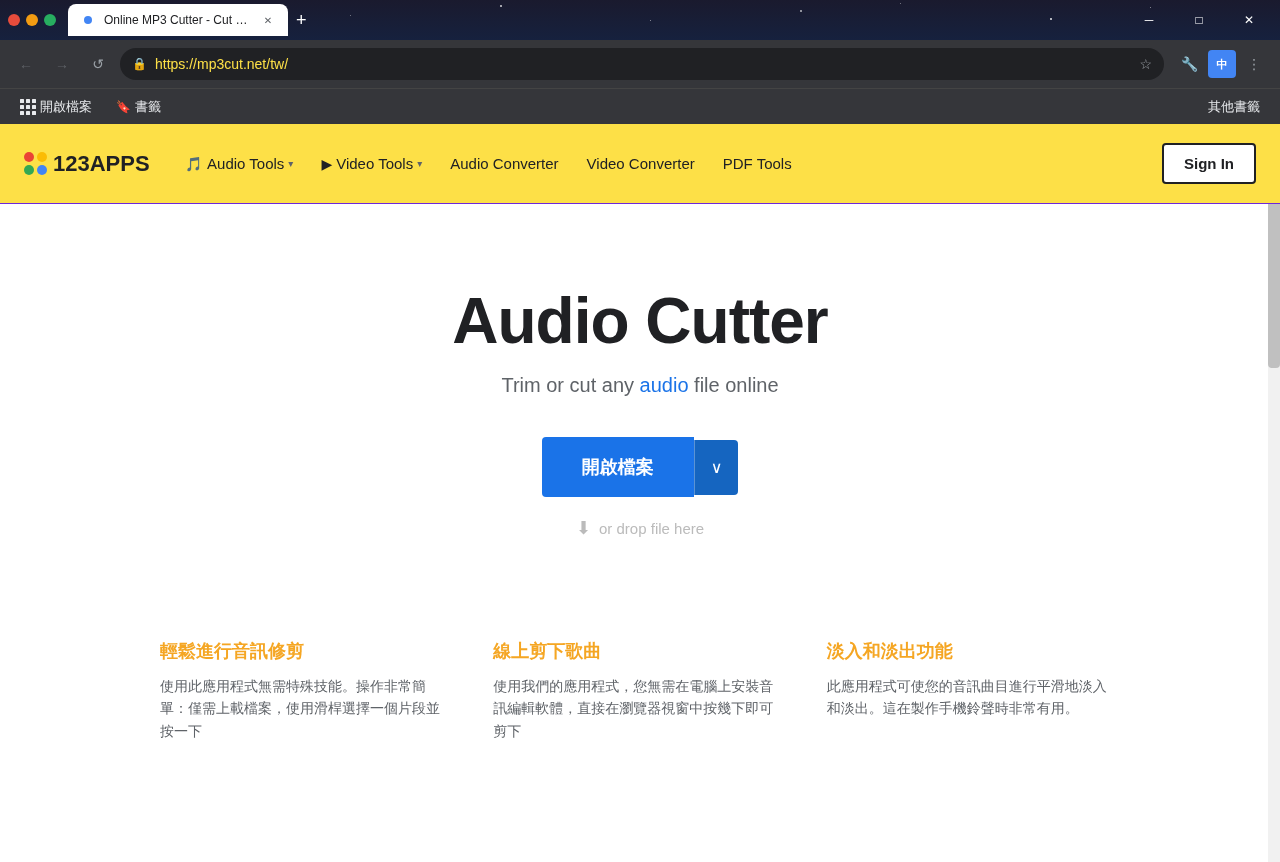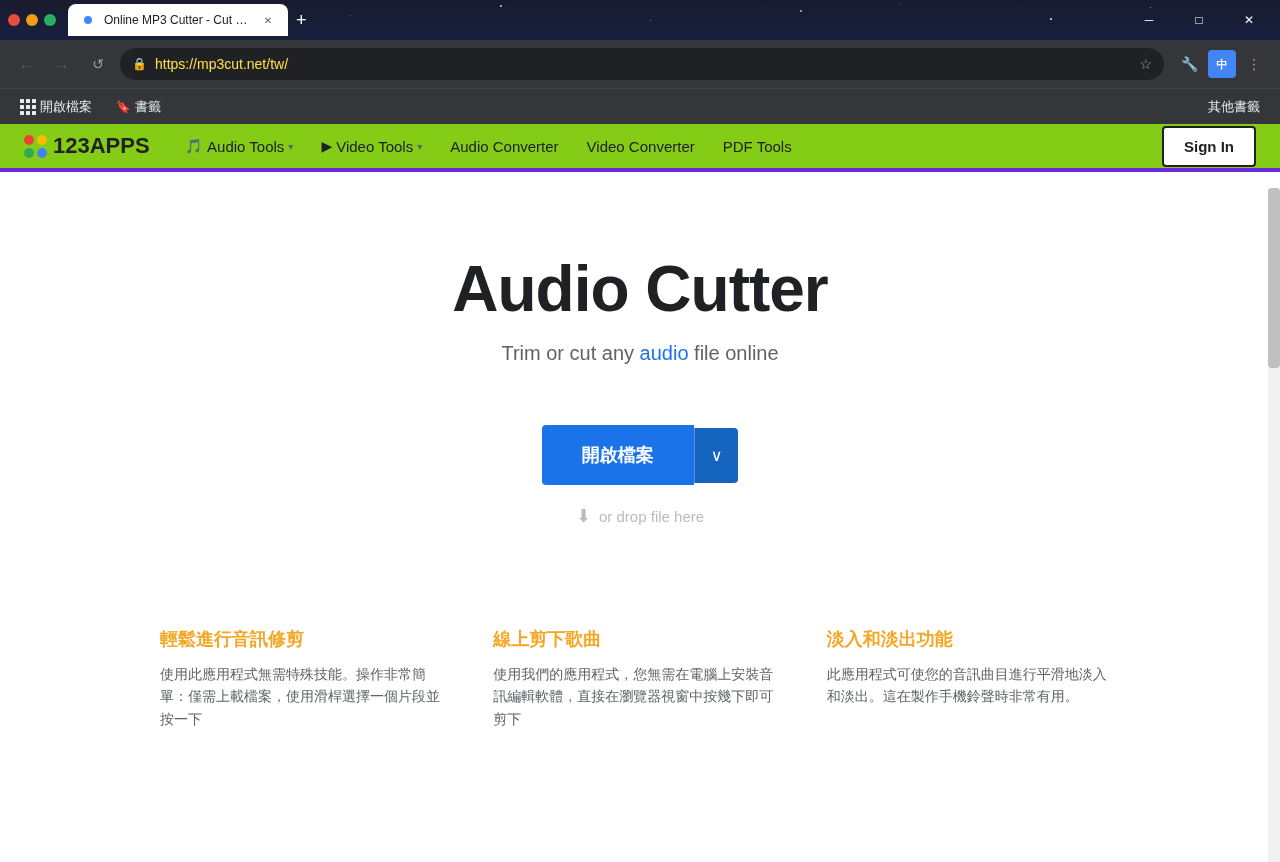--- a/index.html
+++ b/index.html
@@ -92,27 +92,27 @@
     .website {
       flex: 1;
       display: flex;
       flex-direction: column;
       background: #fff;
       overflow: hidden;
     }
 
     
     .site-nav {
-      height: 48px;
+      height: 80px;
       display: flex;
       align-items: center;
       padding: 0 24px;
-      border-bottom: 4px solid #6d28d9;
+      border-bottom: 1px solid #6d28d9;
       gap: 24px;
-      background: #84cc16;
+      background: #fde047;
       position: relative;
       z-index: 10;
     }
     .logo { display: flex; align-items: center; gap: 6px; text-decoration: none; }
     .logo-dots { display: grid; grid-template-columns: repeat(2,10px); gap: 3px; }
     .logo-dot { width: 10px; height: 10px; border-radius: 50%; }
     .logo-text { font-size: 22px; font-weight: 700; color: #202124; }
     .nav-items { display: flex; align-items: center; gap: 4px; flex: 1; }
     .nav-item {
       display: flex; align-items: center; gap: 4px;
@@ -153,21 +153,21 @@
     .hero-title {
       font-size: 64px;
       font-weight: 900;
       color: #202124;
       margin-bottom: 16px;
       letter-spacing: -1px;
     }
     .hero-subtitle {
       font-size: 20px;
       color: #5f6368;
-      margin-bottom: 60px;
+      margin-bottom: 40px;
     }
     .hero-subtitle em { font-style: normal; color: #1a73e8; }
     .open-file-container {
       display: flex;
       align-items: center;
       margin-bottom: 20px;
       border-radius: 18px;
     }
     .open-file-btn {
       background: #1a73e8;

